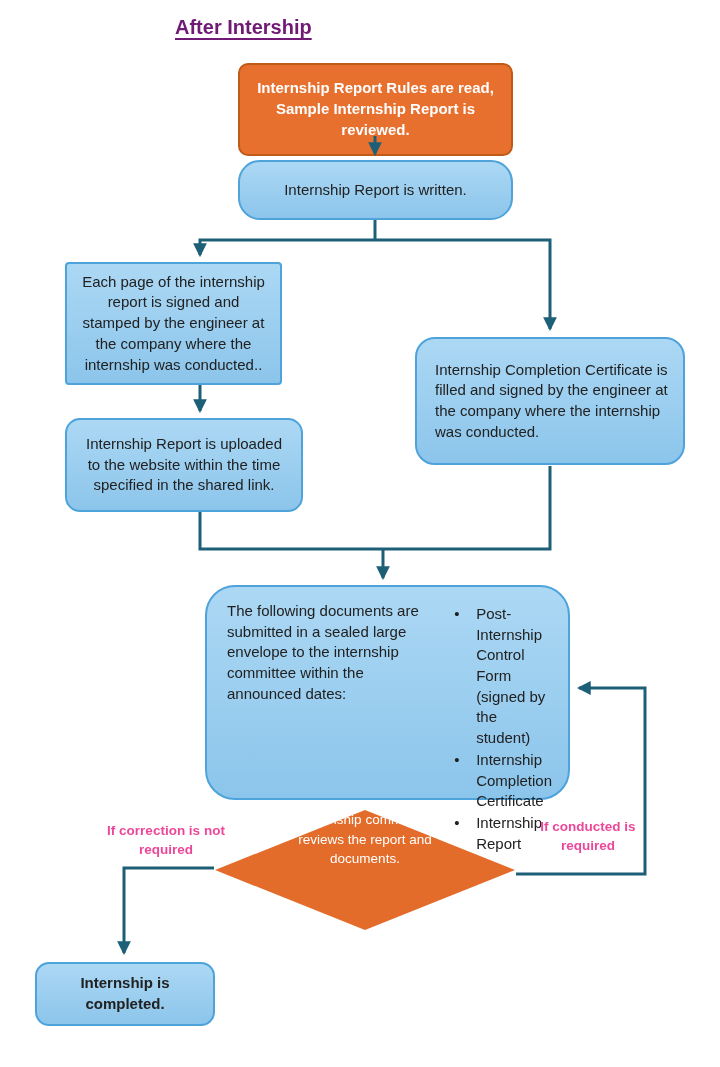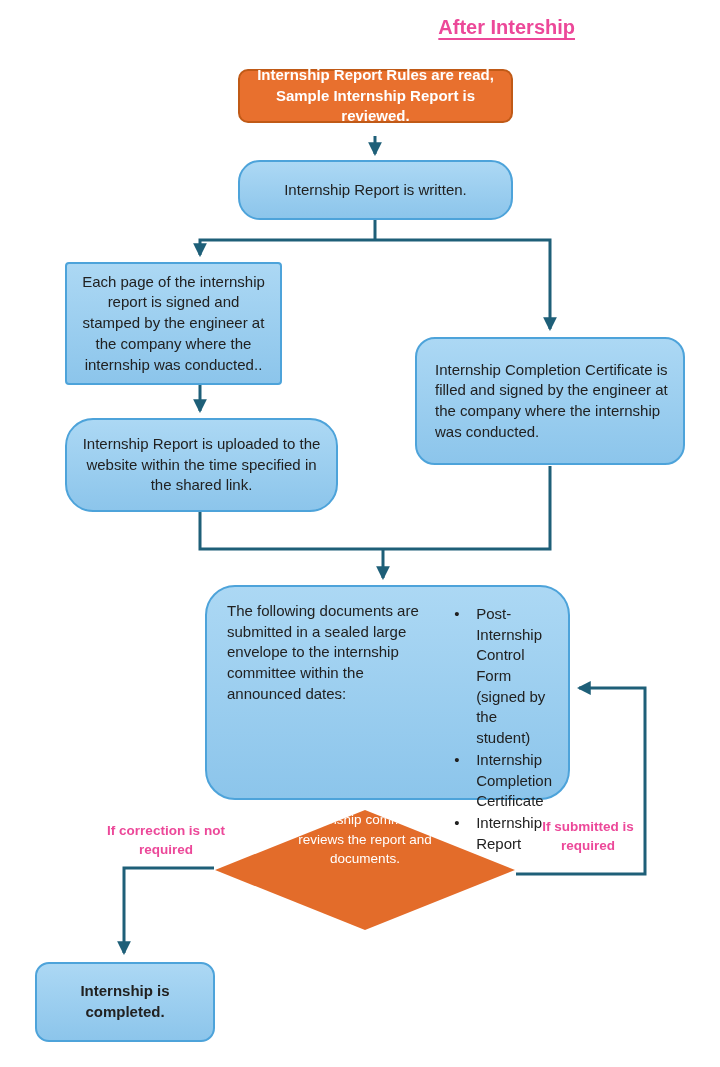--- a/index.html
+++ b/index.html
@@ -2,40 +2,40 @@
 <html><head>
 <meta charset="utf-8">
 <style>
   html,body{margin:0;padding:0;background:#ffffff;}
   #canvas{
     position:relative;width:720px;height:1067px;background:#ffffff;
     font-family:"Liberation Sans", sans-serif;color:#212121;overflow:hidden;
   }
   .abs{position:absolute;box-sizing:border-box;}
   #flow-title{
-    left:175px;top:16px;width:400px;text-align:right;
-    font-size:20px;font-weight:bold;color:#ec4899;
+    left:175px;top:16px;width:400px;text-align:left;
+    font-size:20px;font-weight:bold;color:#701a75;
     text-decoration:underline;text-decoration-thickness:2px;text-underline-offset:4px;
   }
   .node{
     display:flex;align-items:center;justify-content:center;
     text-align:center;font-size:15px;line-height:1.38;
     border:2px solid var(--blue-border);
     background:linear-gradient(180deg,var(--blue-light) 0%,var(--blue-dark) 100%);
     border-radius:22px;padding:8px 14px;
   }
   .node.orange{
     background:var(--orange-fill);
     border:2.5px solid var(--orange-border);
     color:#ffffff;font-weight:bold;border-radius:10px;
   }
-  #node-start{left:238px;top:69px;width:275px;height:54px;}
+  #node-start{left:238px;top:63px;width:275px;height:93px;}
   #node-report-written{left:238px;top:160px;width:275px;height:60px;}
   #node-pages-signed{left:65px;top:262px;width:217px;height:123px;border-radius:4px;}
-  #node-report-uploaded{left:65px;top:418px;width:273px;height:94px;border-radius:28px;}
+  #node-report-uploaded{left:65px;top:418px;width:238px;height:94px;border-radius:15px;}
   #node-completion-certificate{
     left:415px;top:337px;width:270px;height:128px;border-radius:20px;
     text-align:left;justify-content:flex-start;padding-left:18px;padding-right:4px;
   }
   #node-documents-submitted{
     left:205px;top:585px;width:365px;height:215px;border-radius:30px;
     align-items:flex-start;justify-content:center;
     text-align:left;padding:14px 16px 14px 20px;
   }
   #node-documents-submitted ul{
@@ -49,21 +49,21 @@
   }
   #decision-committee-review{
     left:215px;top:810px;width:300px;height:120px;
     background:var(--orange-solid);
     clip-path:polygon(50% 0,100% 50%,50% 100%,0 50%);
     display:flex;justify-content:center;text-align:center;
     color:#ffffff;font-weight:normal;font-size:13.5px;line-height:1.45;
   }
   #decision-committee-review .inner{width:170px;}
   #node-internship-completed{
-    left:35px;top:962px;width:180px;height:80px;font-weight:bold;border-radius:14px;
+    left:35px;top:962px;width:180px;height:64px;font-weight:bold;border-radius:14px;
   }
   .edge-label{
     font-size:13.5px;font-weight:bold;color:#ec4899;text-align:center;line-height:1.4;
   }
   #edge-label-not-required{left:98px;top:822px;width:136px;}
   #edge-label-required{left:533px;top:818px;width:110px;}
   #connectors{left:0;top:0;width:720px;height:1067px;pointer-events:none;}
 </style>
 </head>
 <body>
@@ -100,21 +100,21 @@
       <li><span>Internship Report</span></li>
     </ul>
   </div>
 
   <div class="abs" id="decision-committee-review">
     <div class="inner">Internship committee reviews the report and documents.</div>
   </div>
 
   <div class="abs edge-label" id="edge-label-not-required">If correction is not required</div>
 
-  <div class="abs edge-label" id="edge-label-required">If submitted is required</div>
+  <div class="abs edge-label" id="edge-label-required">If conducted is required</div>
 
   <div class="abs node" id="node-internship-completed">
     <span>Internship is completed.</span>
   </div>
 
   <svg class="abs" id="connectors" viewBox="0 0 720 1067" xmlns="http://www.w3.org/2000/svg">
     <defs>
       <marker id="arrow" viewBox="0 0 10 10" refX="8.5" refY="5" markerWidth="4.6" markerHeight="4.6" orient="auto-start-reverse">
         <path d="M0,0 L10,5 L0,10 z" class="arrowhead" fill="#1E5F78"></path>
       </marker>

